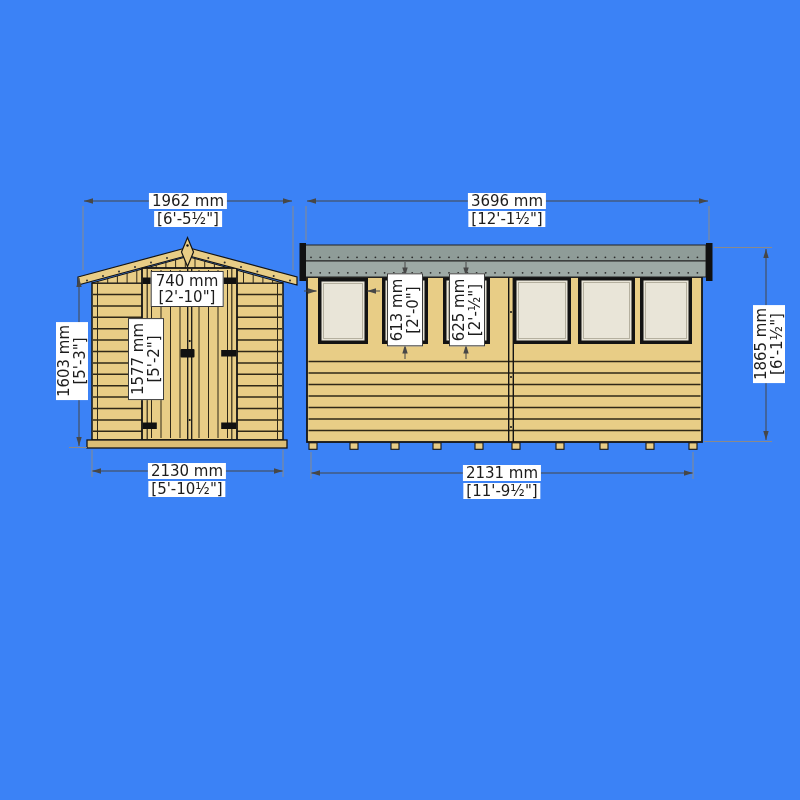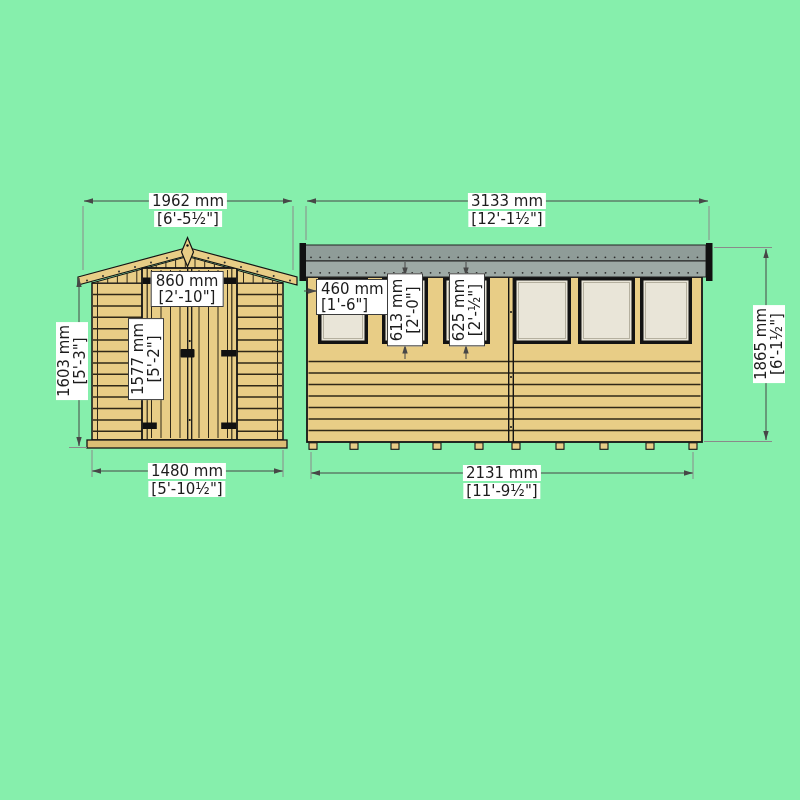--- a/index.html
+++ b/index.html
@@ -1,16 +1,16 @@
 <!DOCTYPE html>
 <html style="--wood: #e8cd86; --wood-dark: #dcbe75; --plank-line: #2f2817; --outline: #141414; --roof-gray-top: #8f9c98; --roof-gray-bottom: #9da9a5; --glass: #e9e5d8; --dim-line: #474747; --ext-line: #8a8a8a; --text: #1c1c1c;"><head>
 <meta charset="utf-8">
 <style>
   html,body{margin:0;padding:0;background:#fff;}
-  #canvas{position:relative;width:800px;height:800px;background:#86efac;overflow:hidden;
+  #canvas{position:relative;width:800px;height:800px;background:#3b82f6;overflow:hidden;
           font-family:"DejaVu Sans",sans-serif;}
   #draw{position:absolute;left:0;top:0;}
   .dimtext{position:absolute;font:15px/16px "DejaVu Sans",sans-serif;color:var(--text);
            background:#fff;padding:0 3px;transform:translate(-50%,-50%);white-space:nowrap;}
   .rot{transform:translate(-50%,-50%) rotate(-90deg);text-align:center;}
   .boxed{border:1px solid #3c3c3c;text-align:center;line-height:16px;padding:1px 4px;}
   .leftal{transform:none;text-align:left;line-height:16px;}
   #title{position:absolute;left:0;top:636px;width:780px;text-align:center;
          font:400 42px/50px "Liberation Sans",sans-serif;color:#000;letter-spacing:.5px;}
 </style>
@@ -319,31 +319,30 @@
           <polygon points="693,473 684,470.3 684,475.7" style="fill:var(--dim-line)"></polygon>
         </g>
   </g>
 </svg>
 
 <div class="dimtext" style="left:188px;top:201px">1962 mm</div>
 <div class="dimtext" style="left:188px;top:219px">[6'-5½"]</div>
 
 <div class="dimtext rot" style="left:72px;top:361px"><span>1603 mm</span><br><span>[5'-3"]</span></div>
 
-<div class="dimtext boxed" style="left:187px;top:289px"><span>860 mm</span><br><span>[2'-10"]</span></div>
+<div class="dimtext boxed" style="left:187px;top:289px"><span>740 mm</span><br><span>[2'-10"]</span></div>
 
 <div class="dimtext rot boxed" style="left:146px;top:359px"><span>1577 mm</span><br><span>[5'-2"]</span></div>
 
-<div class="dimtext" style="left:187px;top:471px">1480 mm</div>
+<div class="dimtext" style="left:187px;top:471px">2130 mm</div>
 <div class="dimtext" style="left:187px;top:489px">[5'-10½"]</div>
 
-<div class="dimtext" style="left:507px;top:201px">3133 mm</div>
+<div class="dimtext" style="left:507px;top:201px">3696 mm</div>
 <div class="dimtext" style="left:507px;top:219px">[12'-1½"]</div>
 
-<div class="dimtext boxed leftal" style="left:316px;top:279px"><span>460 mm</span><br><span>[1'-6"]</span></div>
 
 <div class="dimtext rot boxed" style="left:405px;top:310px"><span>613 mm</span><br><span>[2'-0"]</span></div>
 
 <div class="dimtext rot boxed" style="left:466.5px;top:310px"><span>625 mm</span><br><span>[2'-½"]</span></div>
 
 <div class="dimtext rot" style="left:769px;top:344px"><span>1865 mm</span><br><span>[6'-1½"]</span></div>
 
 <div class="dimtext" style="left:502px;top:473px">2131 mm</div>
 <div class="dimtext" style="left:502px;top:491px">[11'-9½"]</div>
 

